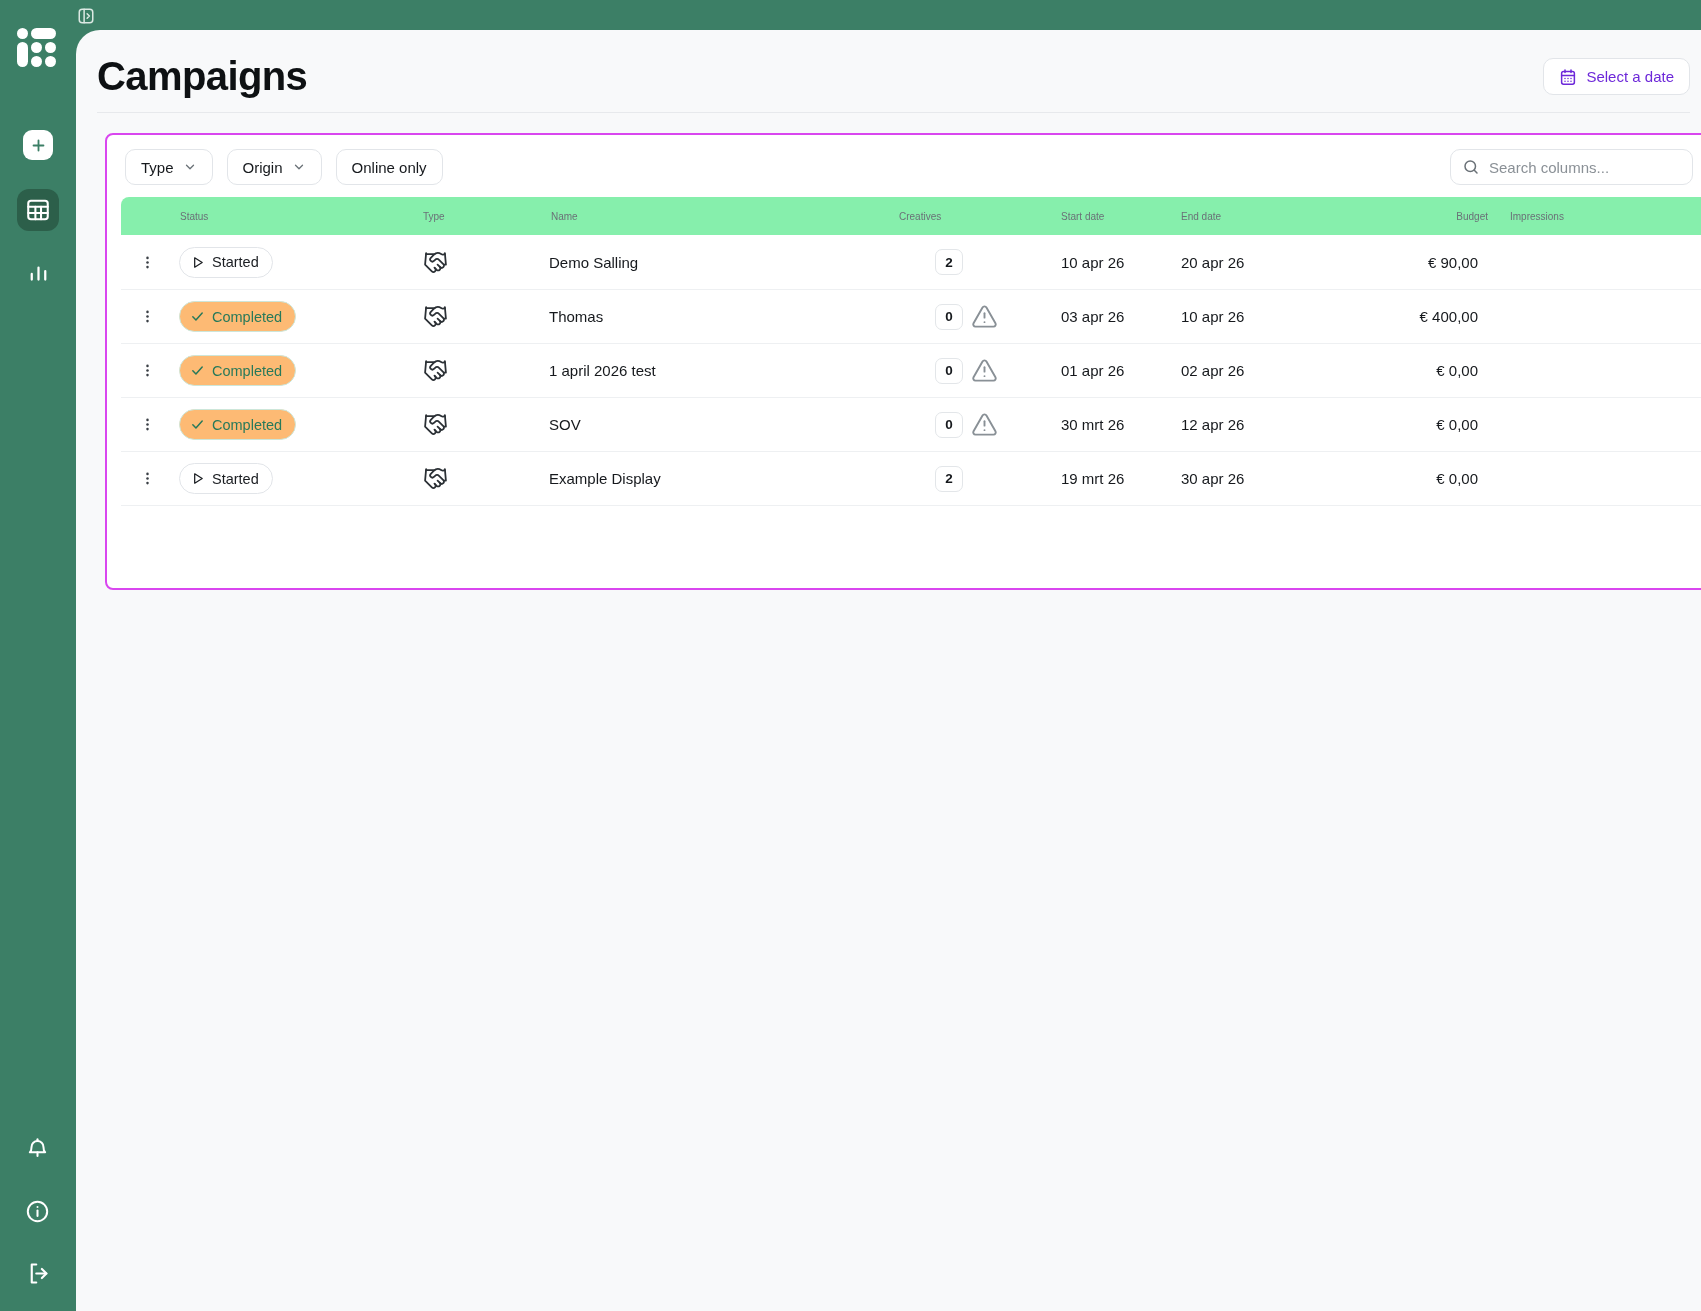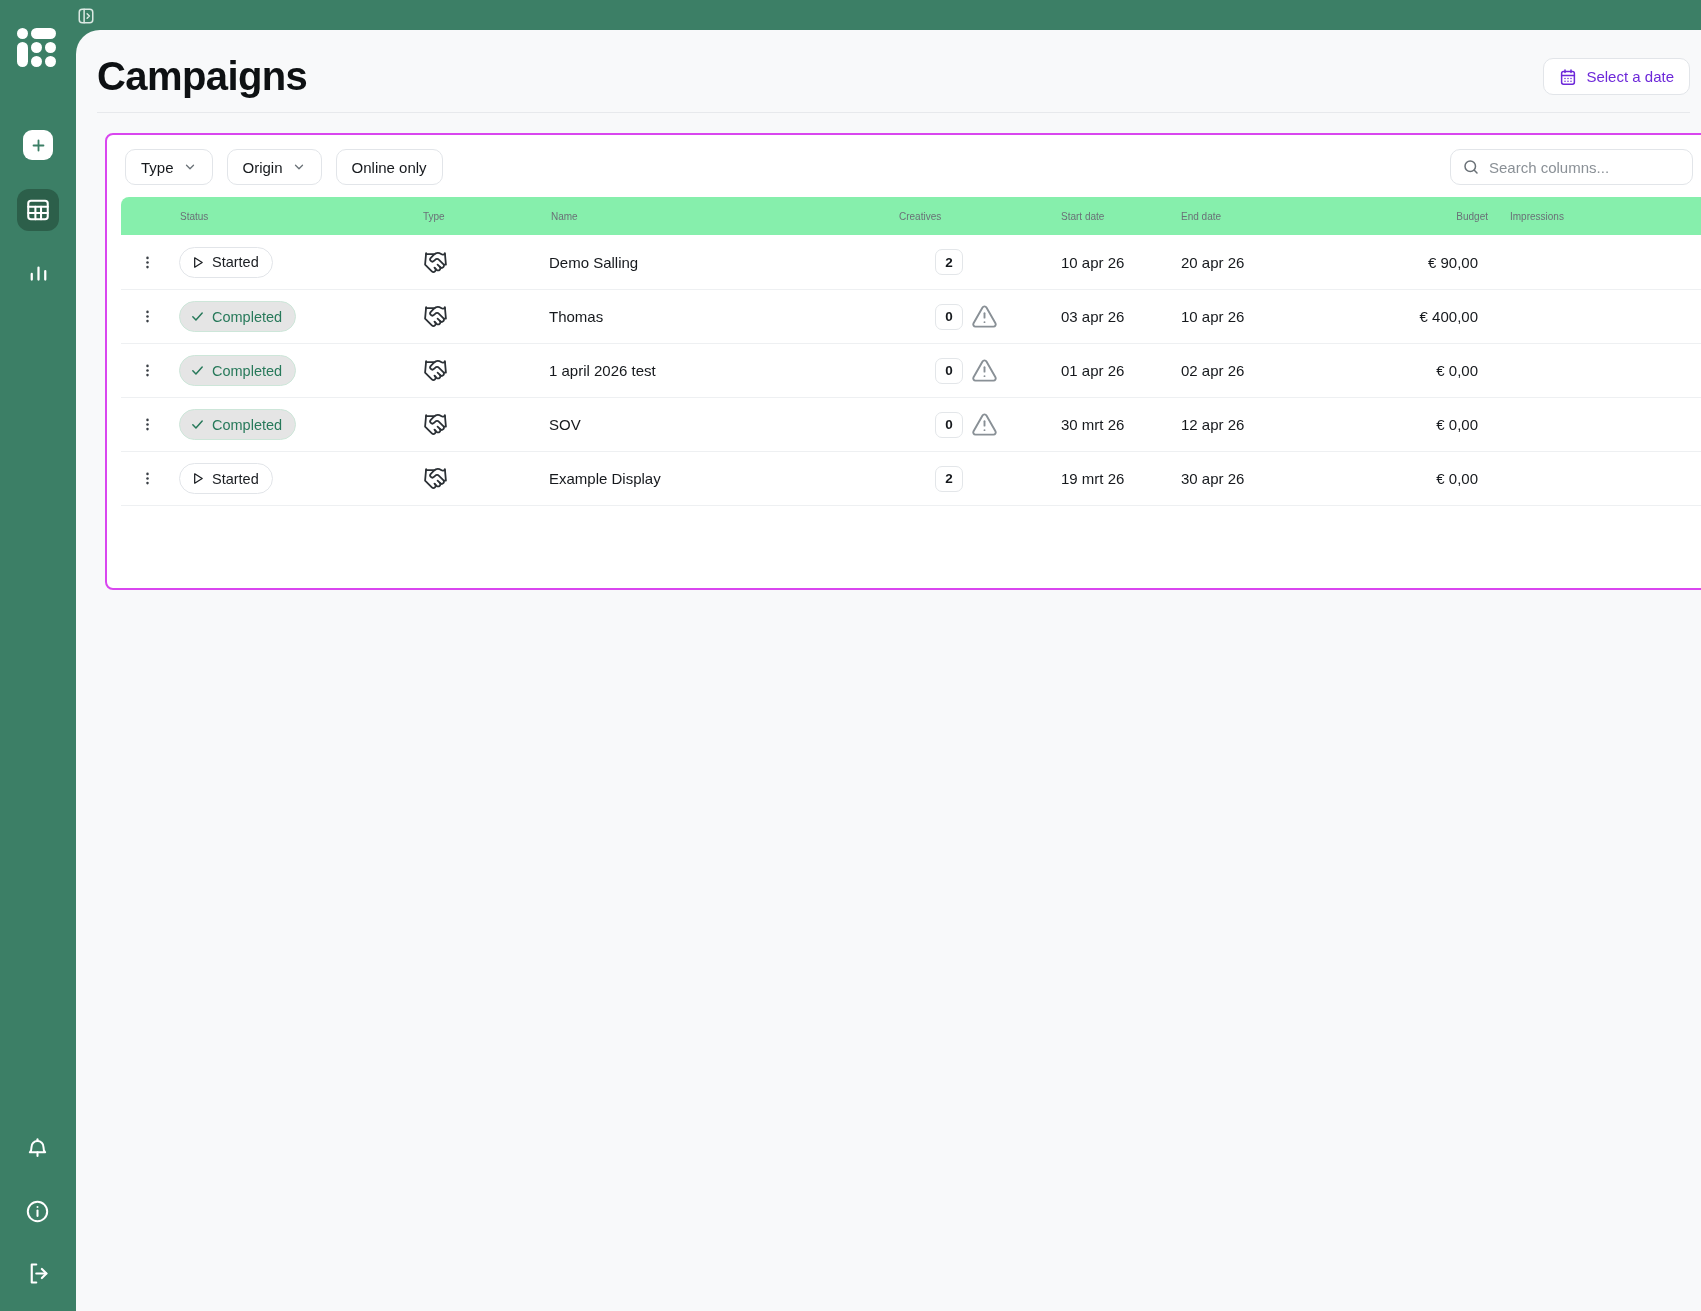--- a/index.html
+++ b/index.html
@@ -79,21 +79,21 @@
   .h-impr { padding-left:22px; }
 
   .c-menu { display:flex; justify-content:center; }
   .row-kebab { background:transparent; border:none; color:#3A3F45; cursor:pointer; padding:4px; }
   .c-status { padding-left:6px; }
   .badge { display:inline-flex; align-items:center; gap:7px; height:31px; padding:0 13px 0 10px;
            border-radius:999px; border:1px solid #E2E5E9; background:#fff;
            font-size:14.5px; font-weight:500; color:#1A1D21; }
   .badge .i-play, .badge .i-check { display:none; }
   .badge.started .i-play { display:block; }
-  .badge.completed { background:#e5e5e5; border-color:#CDE6D9; color:#27795A; }
+  .badge.completed { background:#fdba74; border-color:#CDE6D9; color:#27795A; }
   .badge.completed .i-check { display:block; }
   .c-type { padding-left:2px; color:#2B3035; }
   .c-creatives { padding-left:50px; display:flex; align-items:center; gap:8px; }
   .cbadge { display:inline-flex; align-items:center; justify-content:center; min-width:28px; height:26px;
             border:1px solid #E3E6E9; border-radius:7px; background:#fff;
             font-size:13.5px; font-weight:600; color:#16191D; }
   .warn-ic { color:#899096; display:flex; }
   .c-start, .c-end { padding-left:8px; }
   .c-budget { text-align:right; padding-right:10px; }
   .c-impr { text-align:right; padding-right:8px; }

